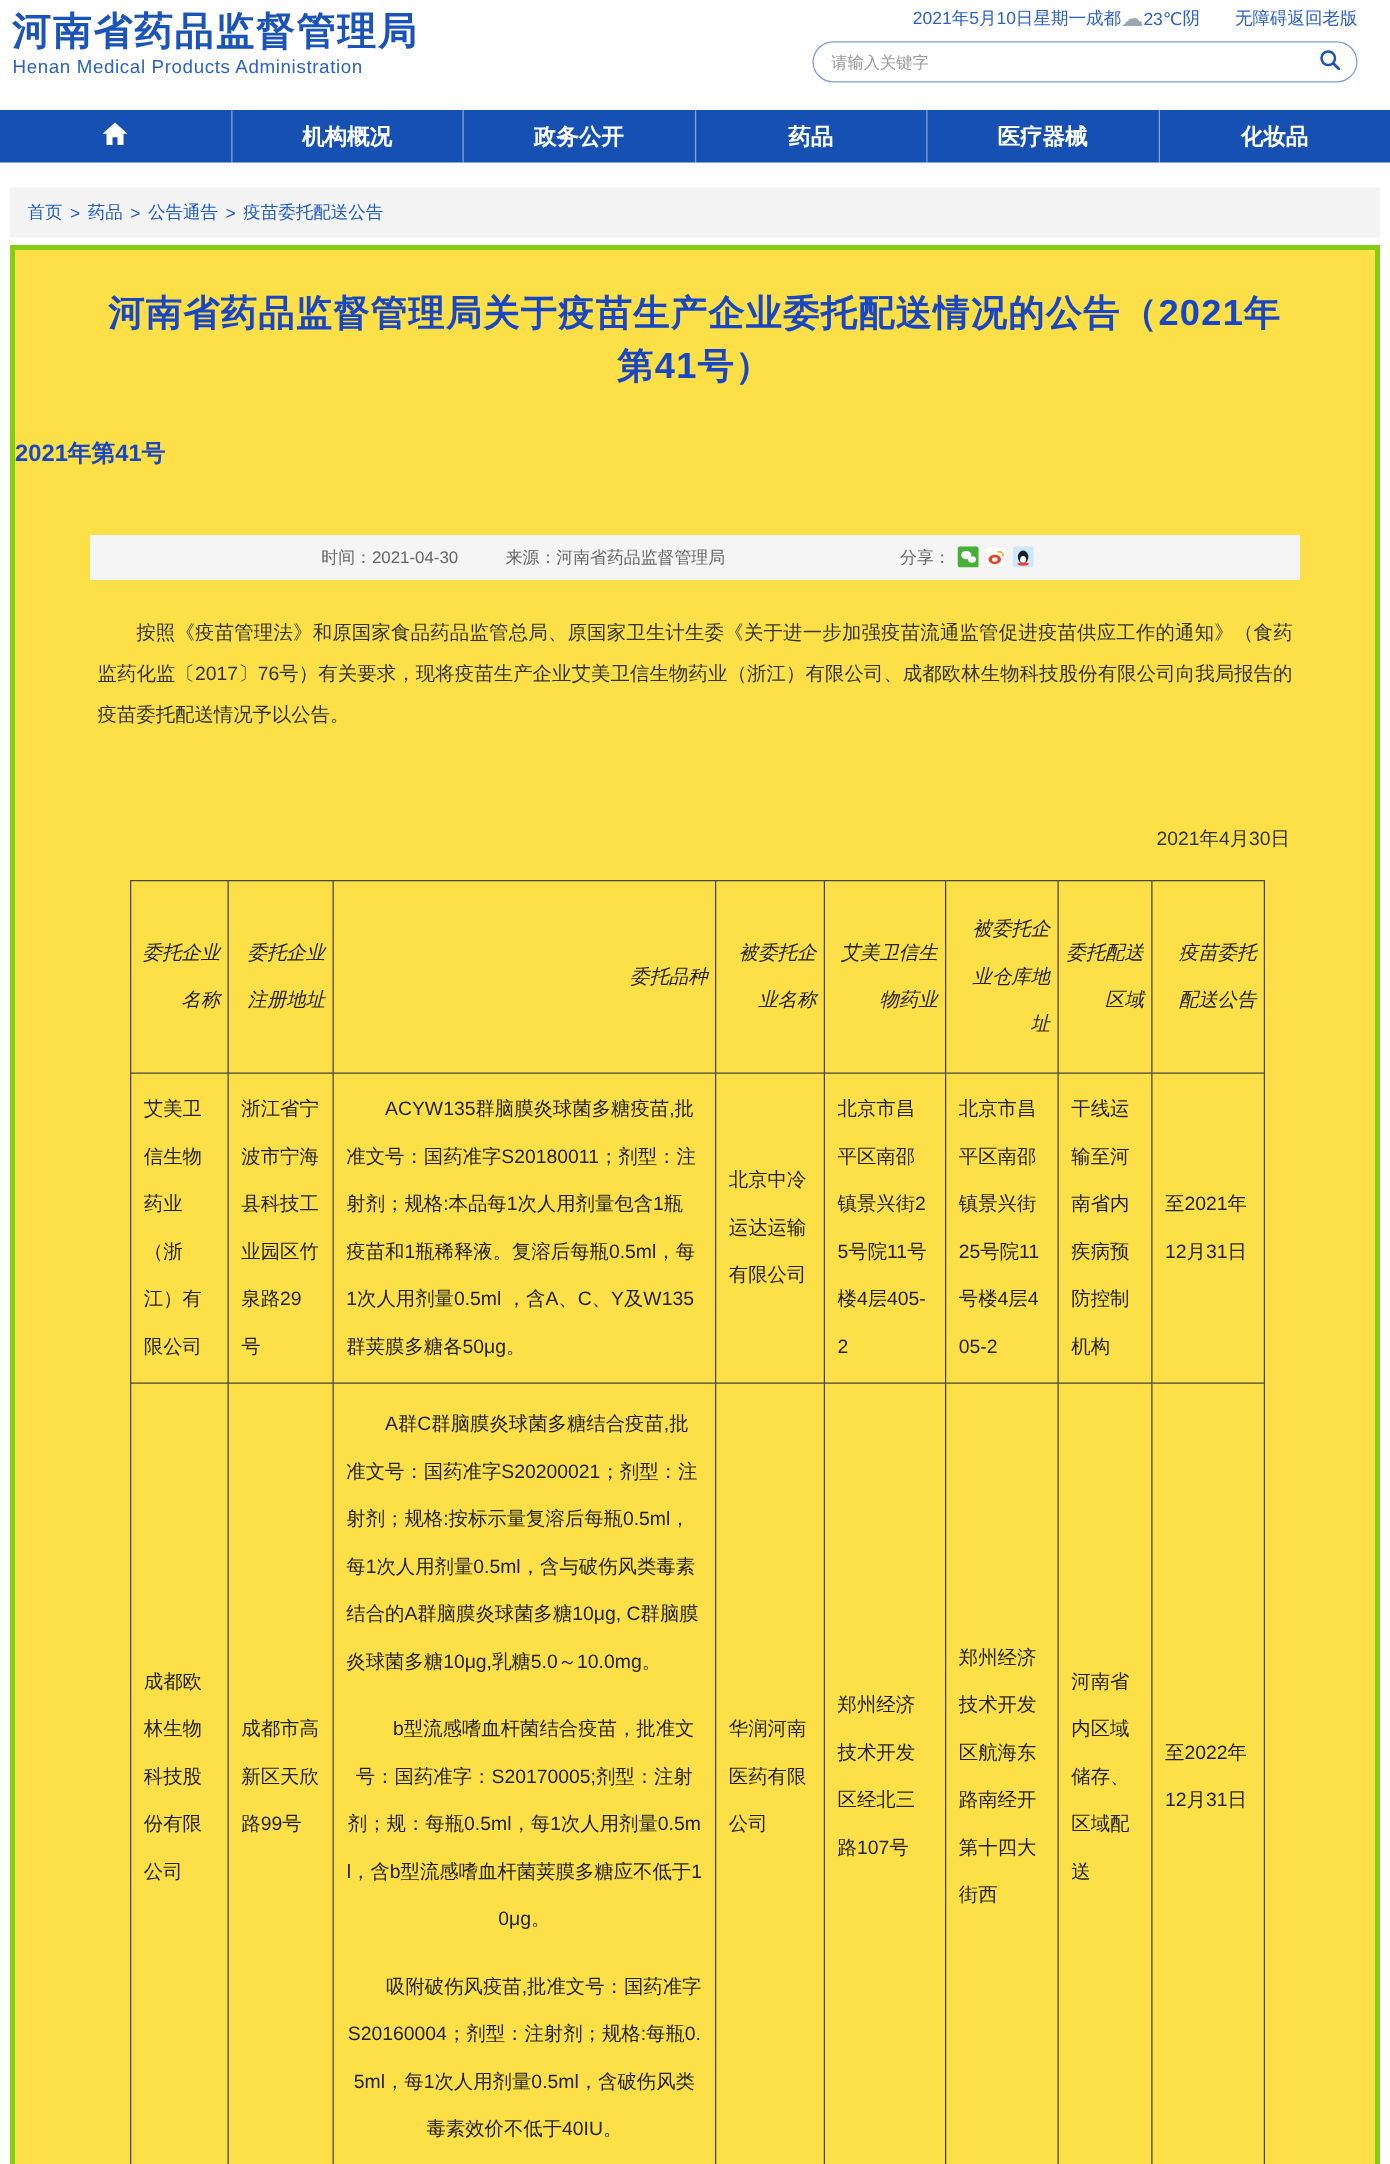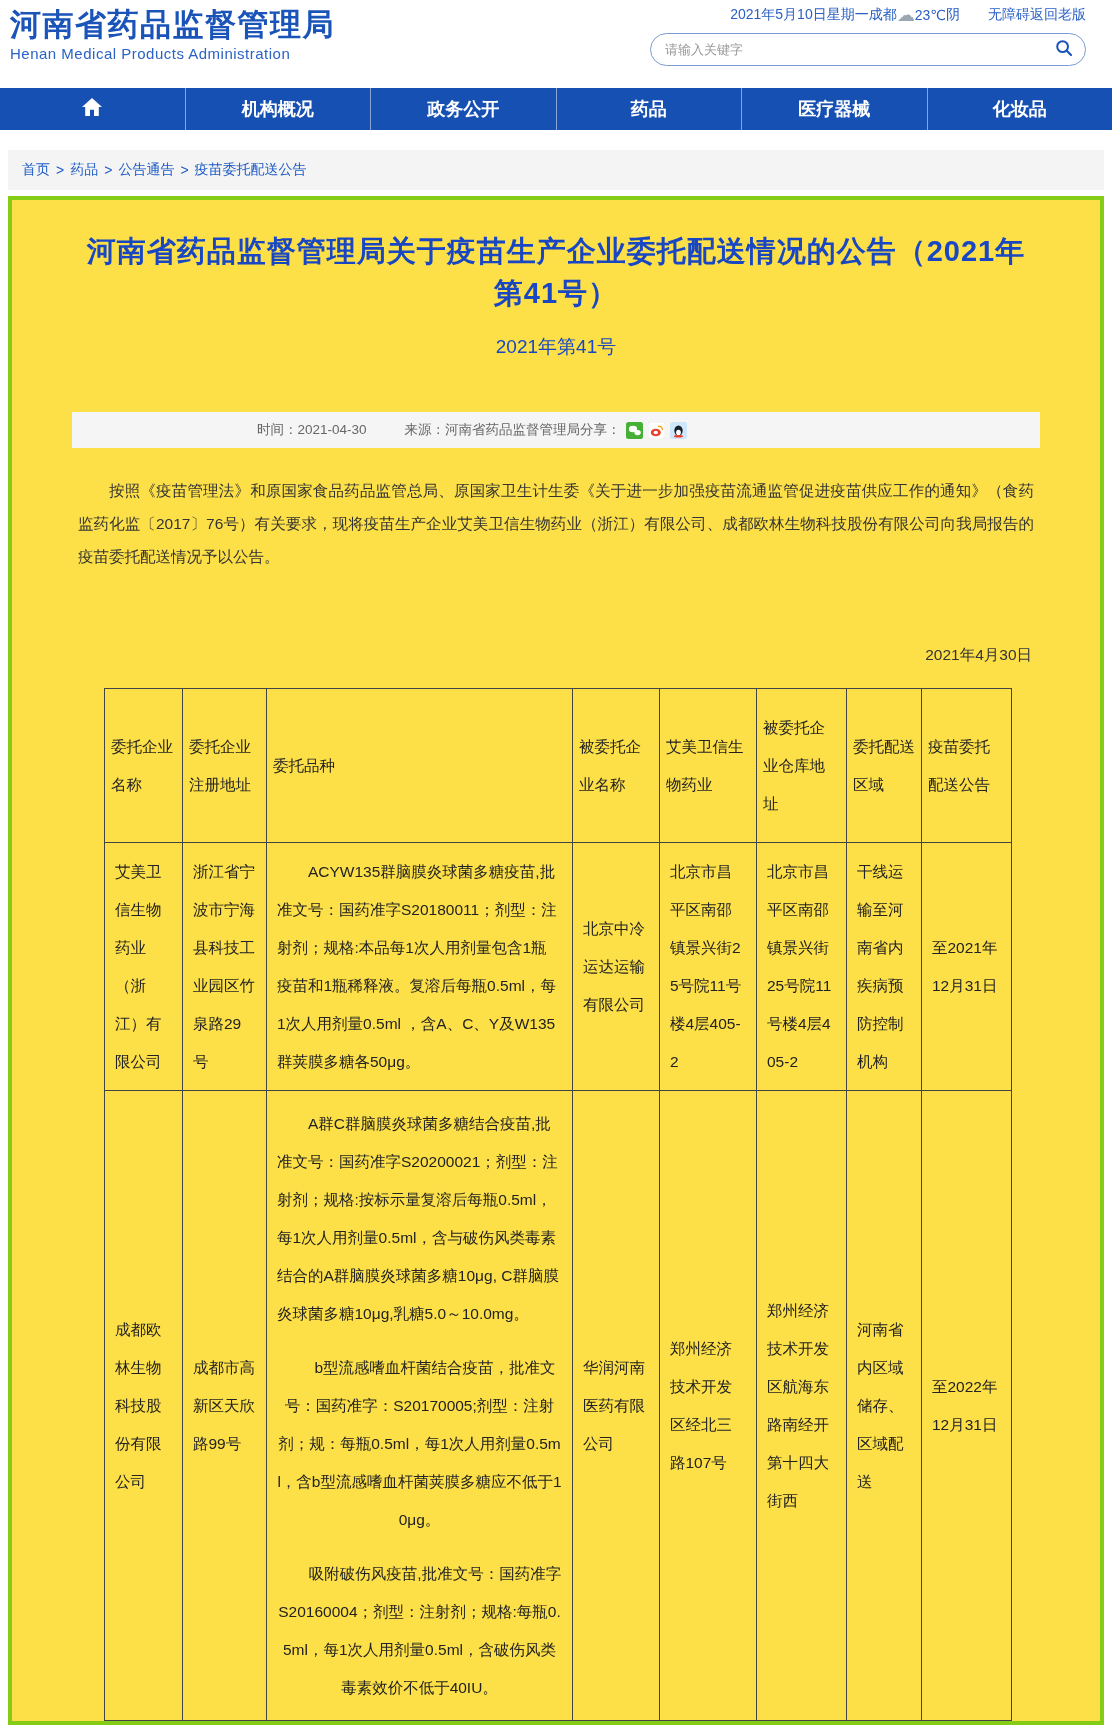--- a/index.html
+++ b/index.html
@@ -42,43 +42,43 @@
     font-size:14px; color:#1d5bc4;
   }
   .crumb { color:#1d5bc4; cursor:pointer; }
   .crumb-sep { margin:0 6px; color:#1d5bc4; }
   
   .card { margin:6px 8px 0 8px; border:4px solid #84cc16; background:#fde047; padding-bottom:0; }
   .article-title {
     margin:30px 64px 0 64px; text-align:center;
     color:#1947c3; font-size:29px; font-weight:bold; line-height:42px; letter-spacing:1px;
   }
-  .doc-number { margin-top:20px; text-align:center; color:#1947c3; font-size:19px; font-weight:normal; }
+  .doc-number { margin-top:36px; text-align:left; color:#1947c3; font-size:19px; font-weight:bold; }
   .meta-bar {
     margin:52px 60px 0 60px; height:36px; background:#f5f5f5;
     display:flex; align-items:center; font-size:13.5px; color:#666;
   }
   .meta-time { margin-left:185px; }
   .meta-source { margin-left:38px; }
-  .meta-share { display:flex; align-items:center; gap:5px; }
+  .meta-share { margin-left:140px; display:flex; align-items:flex-start; gap:5px; }
   .share-icon { display:flex; cursor:pointer; }
   .article-body {
     margin:26px 66px 0 66px; font-size:15.5px; color:#333;
     line-height:33px; text-align:justify; text-indent:2em;
   }
   .sign-date { margin:72px 68px 0 0; text-align:right; font-size:15.5px; color:#333; }
   
   .delegation-table {
     margin:22px 0 0 92px; border-collapse:collapse; table-layout:fixed;
     width:907px; font-size:15.5px; color:#222;
   }
   .delegation-table th, .delegation-table td { border:1px solid #444; }
   .delegation-table th {
-    font-weight:normal; text-align:left; vertical-align:middle;
-    line-height:38px; height:154px; padding:2px 6px;
+    font-weight:normal; text-align:right; vertical-align:middle;
+    line-height:38px; height:154px; padding:2px 6px;font-style:italic;
   }
   .delegation-table td {
     vertical-align:middle; line-height:38px; padding:4px 10px;
     word-break:break-all; text-align:left;
   }
   .row1 { height:248px; }
   .row2 { height:630px; }
   .variety p { margin:0; text-indent:2em; }
   .variety p + p { margin-top:16px;text-align:center; }
 </style>

